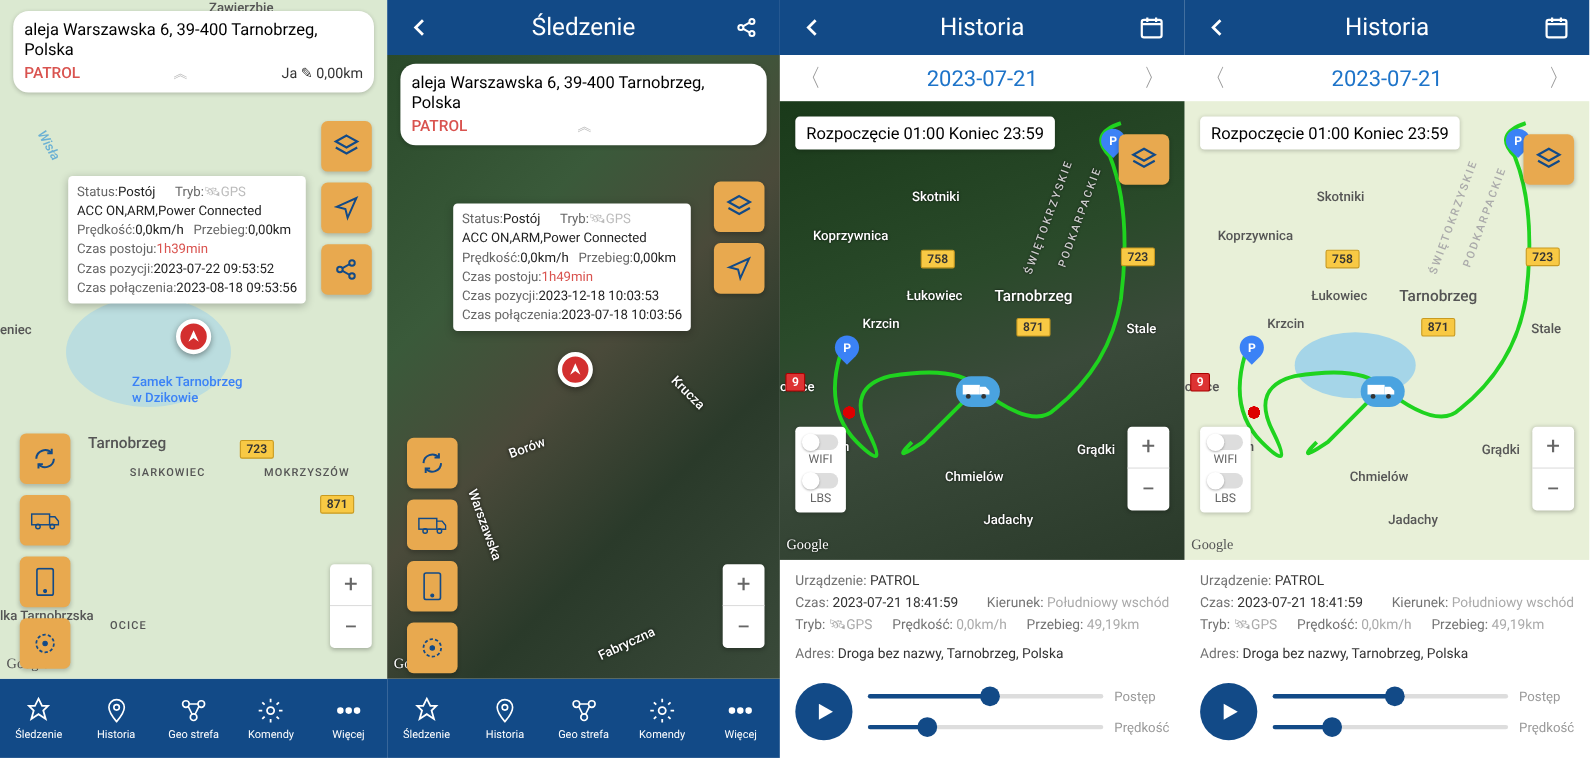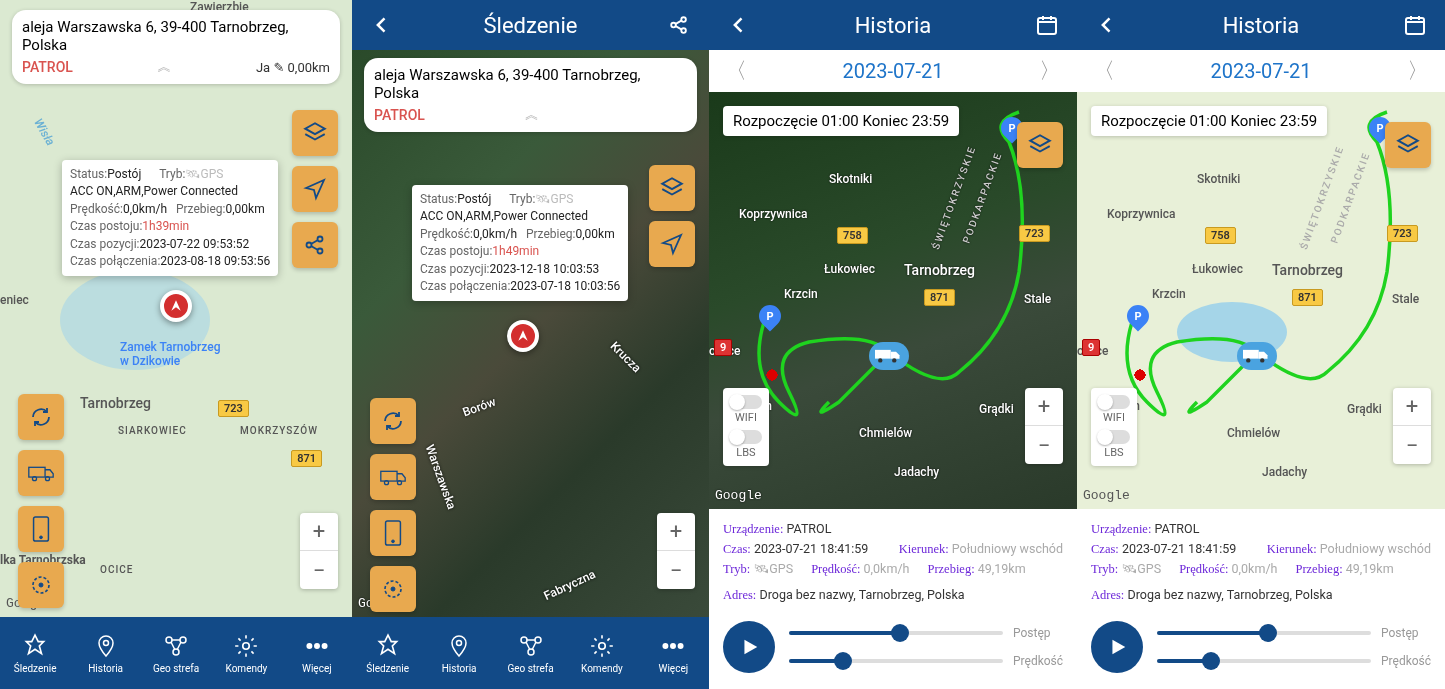--- a/index.html
+++ b/index.html
@@ -40,21 +40,21 @@
 .marker-arrow { position:absolute; width:32px; height:32px; background:#d32f2f; border:4px solid #fff; border-radius:50%; box-shadow:0 2px 6px rgba(0,0,0,0.4); display:flex; align-items:center; justify-content:center; z-index:8; }
 .marker-arrow svg { fill:#fff; }
 
 .side-btn { position:absolute; width:46px; height:46px; background:#e8a94f; border-radius:6px; display:flex; align-items:center; justify-content:center; box-shadow:0 2px 4px rgba(0,0,0,0.2); cursor:pointer; z-index:7; }
 .side-btn svg { fill:#124a87; stroke:#124a87; }
 
 .zoom-ctrl { position:absolute; right:14px; width:38px; background:#fff; border-radius:4px; box-shadow:0 1px 4px rgba(0,0,0,0.25); z-index:7; }
 .zoom-ctrl div { height:38px; display:flex; align-items:center; justify-content:center; font-size:22px; color:#666; cursor:pointer; }
 .zoom-ctrl div:first-child { border-bottom:1px solid #ddd; }
 
-.google-attr { position:absolute; bottom:6px; left:6px; font-size:13px; font-family:Liberation Mono, monospace; z-index:6;margin-top:48px;}
+.google-attr { position:absolute; bottom:6px; left:6px; font-size:13px; font-family:Liberation Serif, serif; z-index:6;margin-top:48px;}
 .google-light { color:#555; }
 .google-dark { color:#fff; text-shadow:0 0 2px #000; }
 
 .bottom-nav { background:#124a87; height:72px; display:flex; }
 .bottom-nav .item { flex:1; display:flex; flex-direction:column; align-items:center; justify-content:center; color:#fff; gap:4px; cursor:pointer; }
 .bottom-nav .item svg { fill:none; stroke:#fff; stroke-width:1.5; }
 .bottom-nav .lbl { font-size:10px; }
 
 
 .date-bar { background:#fff; height:42px; display:flex; align-items:center; justify-content:space-between; padding:0 10px; }
@@ -63,21 +63,21 @@
 
 .time-box { position:absolute; top:14px; left:14px; background:#fff; border-radius:4px; padding:6px 10px; font-size:15px; box-shadow:0 1px 4px rgba(0,0,0,0.2); z-index:10; }
 
 .layer-toggle { position:absolute; left:14px; width:46px; background:#fff; border-radius:4px; box-shadow:0 1px 4px rgba(0,0,0,0.2); z-index:7; padding:4px 0; }
 .layer-toggle .row { display:flex; flex-direction:column; align-items:center; padding:3px 0; font-size:11px; color:#666; gap:2px; }
 .toggle-sw { width:32px; height:14px; background:#ddd; border-radius:7px; position:relative; }
 .toggle-sw::after { content:''; position:absolute; width:16px; height:16px; background:#fff; border-radius:50%; top:-1px; left:-1px; box-shadow:0 1px 2px rgba(0,0,0,.3);}
 
 .hist-info { background:#fff; padding:10px 14px 6px; font-size:12.5px; color:#333; line-height:1.6; }
 .hist-info .row { display:flex; flex-wrap:wrap; gap:6px 18px; }
-.hist-info .lbl { color:#6d28d9;font-family:Liberation Serif, serif; }
+.hist-info .lbl { color:#737373; }
 .hist-info .muted { color:#aaa; }
 
 .playback { background:#fff; padding:10px 14px 16px; display:flex; align-items:center; gap:14px; }
 .play-btn { width:52px; height:52px; background:#124a87; border-radius:50%; display:flex; align-items:center; justify-content:center; cursor:pointer; flex-shrink:0; }
 .play-btn svg { fill:#fff; }
 .sliders { flex:1; display:flex; flex-direction:column; gap:14px; }
 .slider-row { display:flex; align-items:center; gap:10px; }
 .slider { flex:1; height:4px; background:#ddd; border-radius:2px; position:relative; cursor:pointer; }
 .slider .fill { position:absolute; height:100%; background:#124a87; border-radius:2px; }
 .slider .thumb { position:absolute; width:18px; height:18px; background:#124a87; border-radius:50%; top:-7px; margin-left:-9px; }
@@ -101,21 +101,21 @@
 <div class="panel p1">
   <div class="map-area map-bg-light">
 
     <div class="water map-feature" style="top:270px;left:60px;width:150px;height:100px;opacity:.6;"></div>
     <div class="map-feature town-label" style="top:395px;left:80px;font-size:14px;">Tarnobrzeg</div>
     <div class="map-feature town-label" style="top:425px;left:118px;font-size:10px;letter-spacing:1px;">SIARKOWIEC</div>
     <div class="map-feature town-label" style="top:425px;left:240px;font-size:10px;letter-spacing:1px;">MOKRZYSZÓW</div>
     <div class="map-feature town-label" style="top:564px;left:100px;font-size:10px;letter-spacing:1px;">OCICE</div>
     <div class="map-feature town-label" style="top:0px;left:190px;">Zawierzbie</div>
     <div class="map-feature town-label" style="top:293px;left:0px;">eniec</div>
-    <div class="map-feature town-label" style="top:553px;left:0px;font-weight:bold;">lka Tarnobrzska</div>
+    <div class="map-feature town-label" style="top:553px;left:0px;">lka Tarnobrzska</div>
     <div class="map-feature town-label" style="top:340px;left:120px;color:#3b82f6;font-size:12px;white-space:pre;">Zamek Tarnobrzeg
 w Dzikowie</div>
     <div class="map-feature town-label" style="top:125px;left:30px;transform:rotate(60deg);color:#6ab0d4;font-style:italic">Wisła</div>
     <div class="road-badge" style="top:400px;left:218px;">723</div>
     <div class="road-badge" style="top:450px;right:30px;">871</div>
 
     <div class="addr-box">
       <div>aleja Warszawska 6, 39-400 Tarnobrzeg, Polska</div>
       <div class="patrol-row">
         <span class="patrol-label">PATROL</span>

